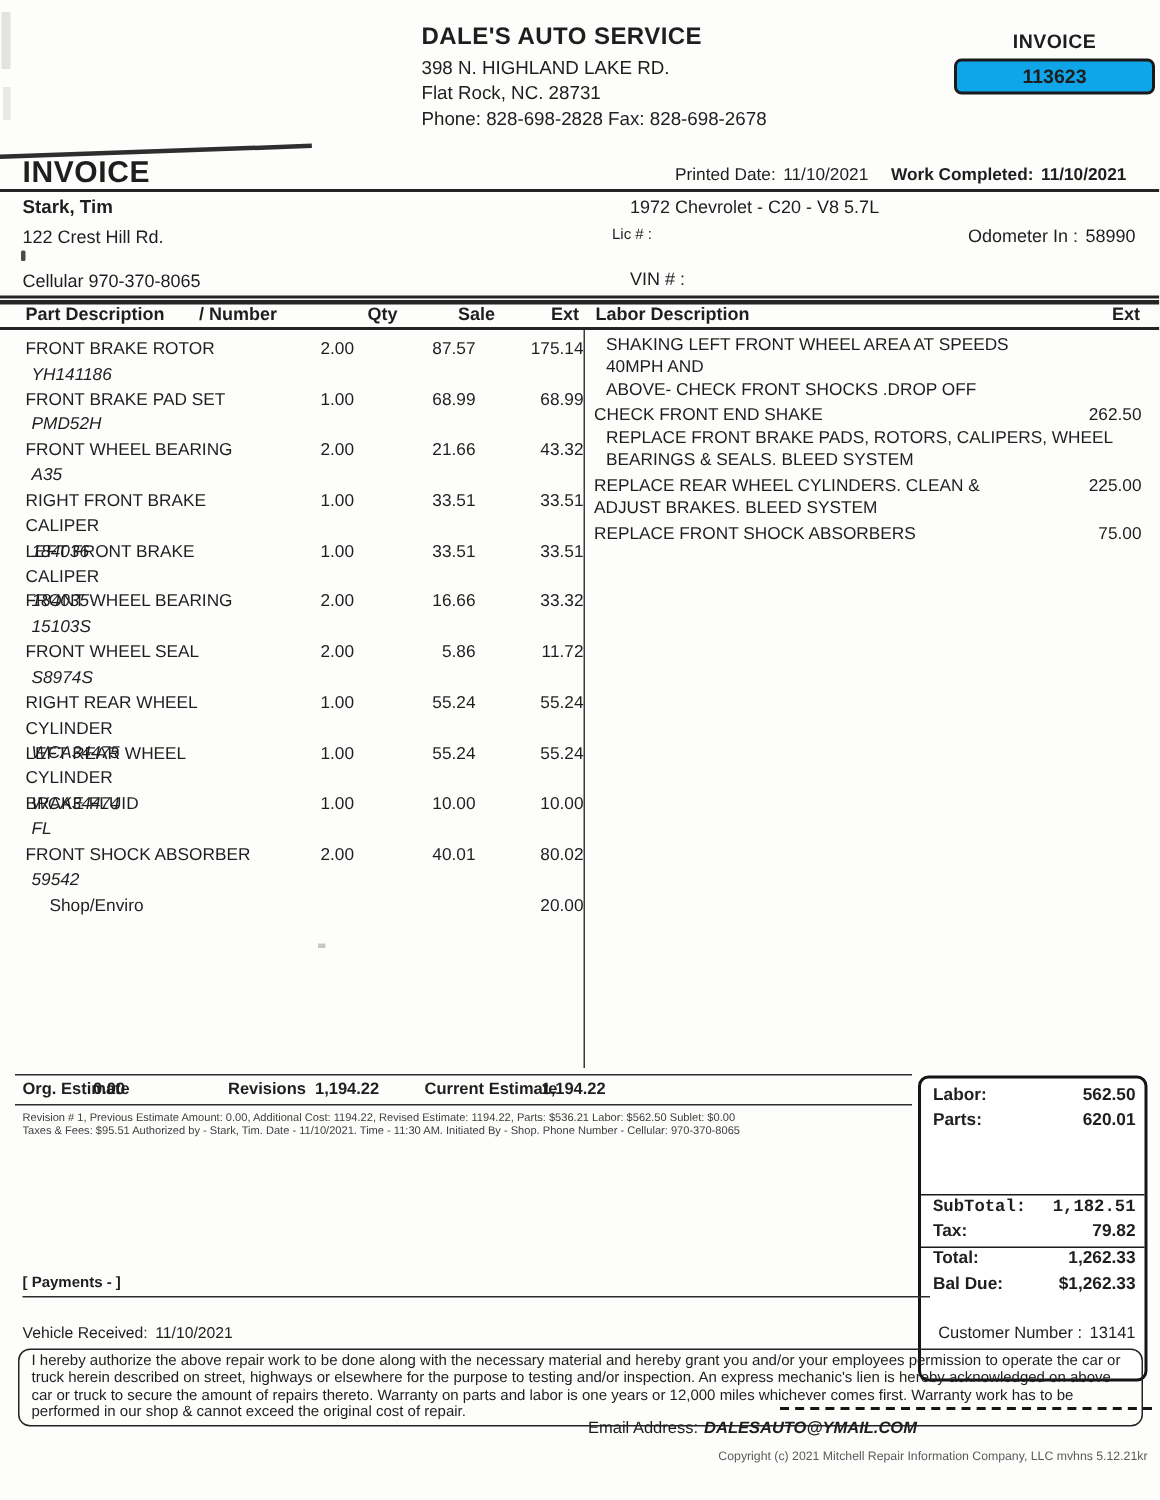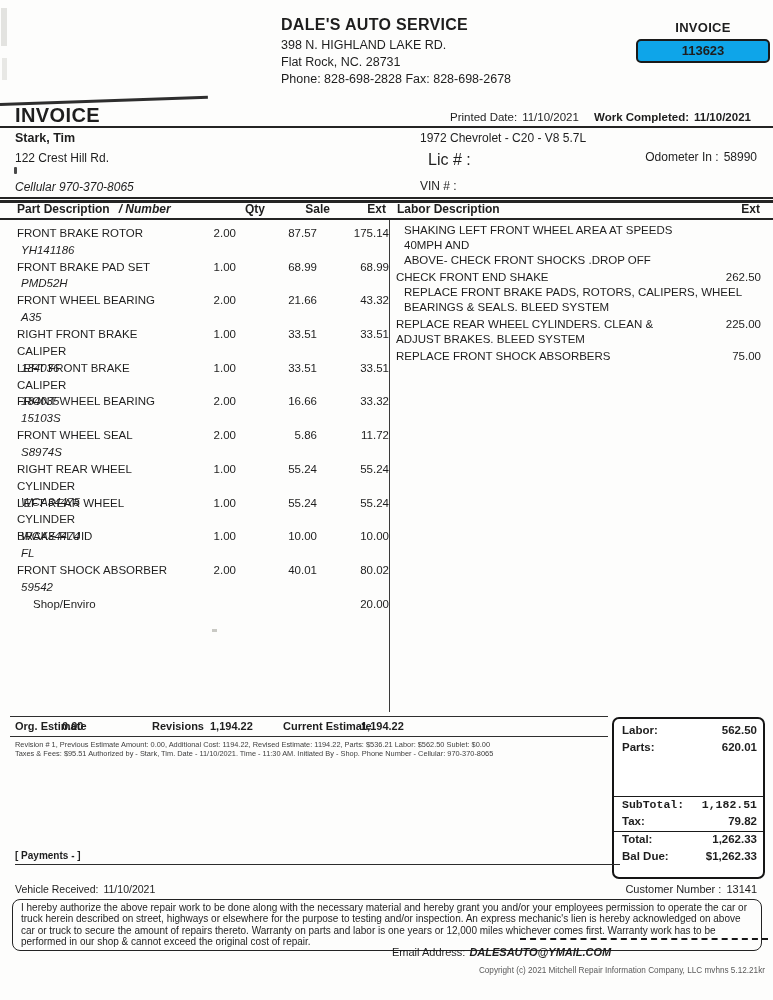--- a/index.html
+++ b/index.html
@@ -30,29 +30,29 @@
   .rule-thead-top{top:200px;height:2.5px;}
   .rule-thead-bot{top:218px;height:2px;}
   
   .doc-title{position:absolute;left:15px;top:104px;font-size:20px;font-weight:600;letter-spacing:.4px;}
   .printed{position:absolute;left:450px;top:111px;font-size:11.5px;}
   .completed{position:absolute;left:594px;top:111px;font-size:11.5px;font-weight:bold;}
   .lbl-gap{margin-right:5px;}
   
   .cust-name{position:absolute;left:15px;top:131px;font-size:12.5px;font-weight:bold;}
   .cust-addr{position:absolute;left:15px;top:151px;font-size:12px;}
-  .cust-cell{position:absolute;left:15px;top:180px;font-size:12px;font-style:italic;}
+  .cust-cell{position:absolute;left:15px;top:180px;font-size:12px;}
   .veh-desc{position:absolute;left:420px;top:131px;font-size:12px;}
-  .veh-lic{position:absolute;left:428px;top:151px;font-size:16px;}
+  .veh-lic{position:absolute;left:408px;top:151px;font-size:10px;}
   .veh-vin{position:absolute;left:420px;top:179px;font-size:12px;}
   .odometer{position:absolute;right:16px;top:150px;font-size:12px;}
   
   .thead{position:absolute;left:0;top:202px;width:773px;height:16px;font-size:12px;font-weight:bold;}
   .th-part{position:absolute;left:17px;top:0;}
-  .th-number{font-style:italic;margin-left:9px;text-align:right;}
+  .th-number{margin-left:23px;text-align:right;}
   .th-qty{position:absolute;left:215px;width:50px;text-align:right;top:0;}
   .th-sale{position:absolute;left:265px;width:65px;text-align:right;top:0;}
   .th-ext{position:absolute;left:330px;width:56px;text-align:right;top:0;}
   .th-labor{position:absolute;left:397px;top:0;}
   .th-lext{position:absolute;right:13px;top:0;}
   
   .tbody{position:absolute;left:0;top:220px;width:773px;height:496px;display:flex;}
   .parts-col{width:390px;border-right:1.6px solid #3a3a3a;height:492px;padding-top:5px;box-sizing:border-box;}
   .labor-col{flex:1;padding-top:3px;}
   .prow{height:33.7px;font-size:11.5px;}
@@ -71,21 +71,21 @@
   .l-sub{padding-left:14px;font-size:11.5px;line-height:15px;}
   .mb2{margin-bottom:2px;}
   
   .est-bar{position:absolute;left:10px;top:716px;width:598px;height:19px;
     border-top:1.6px solid #2f2f2f;border-bottom:1.6px solid #2f2f2f;font-size:11px;font-weight:600;}
   .est-bar span{position:absolute;top:3px;}
   .est-l1{left:5px;}.est-v1{left:52px;}.est-l2{left:142px;}.est-v2{left:200px;}
   .est-l3{left:273px;}.est-v3{left:351px;}
   .rev-note{position:absolute;left:15px;top:740px;width:560px;font-size:7.4px;line-height:9px;color:#3d3d3d;}
   
-  .totals{position:absolute;left:612px;top:717px;width:153px;height:162px;
+  .totals{position:absolute;left:612px;top:717px;width:153px;height:204px;
     border:2px solid #151515;border-radius:7px;background:#fff;box-sizing:border-box;
     font-size:11.5px;font-weight:bold;}
   .trow{position:absolute;left:0;width:100%;height:17px;box-sizing:border-box;padding:1px 6px 0 8px;display:flex;justify-content:space-between;}
   .trow.r-labor{top:4px;}
   .trow.r-parts{top:21px;}
   .trow.r-sub{top:77px;border-top:1.6px solid #1a1a1a;margin-top:0;font-family:Liberation Mono, monospace;}
   .trow.r-tax{top:95px;}
   .trow.r-total{top:112px;border-top:1.6px solid #1a1a1a;text-align:right;}
   .trow.r-bal{top:130px;}
   

